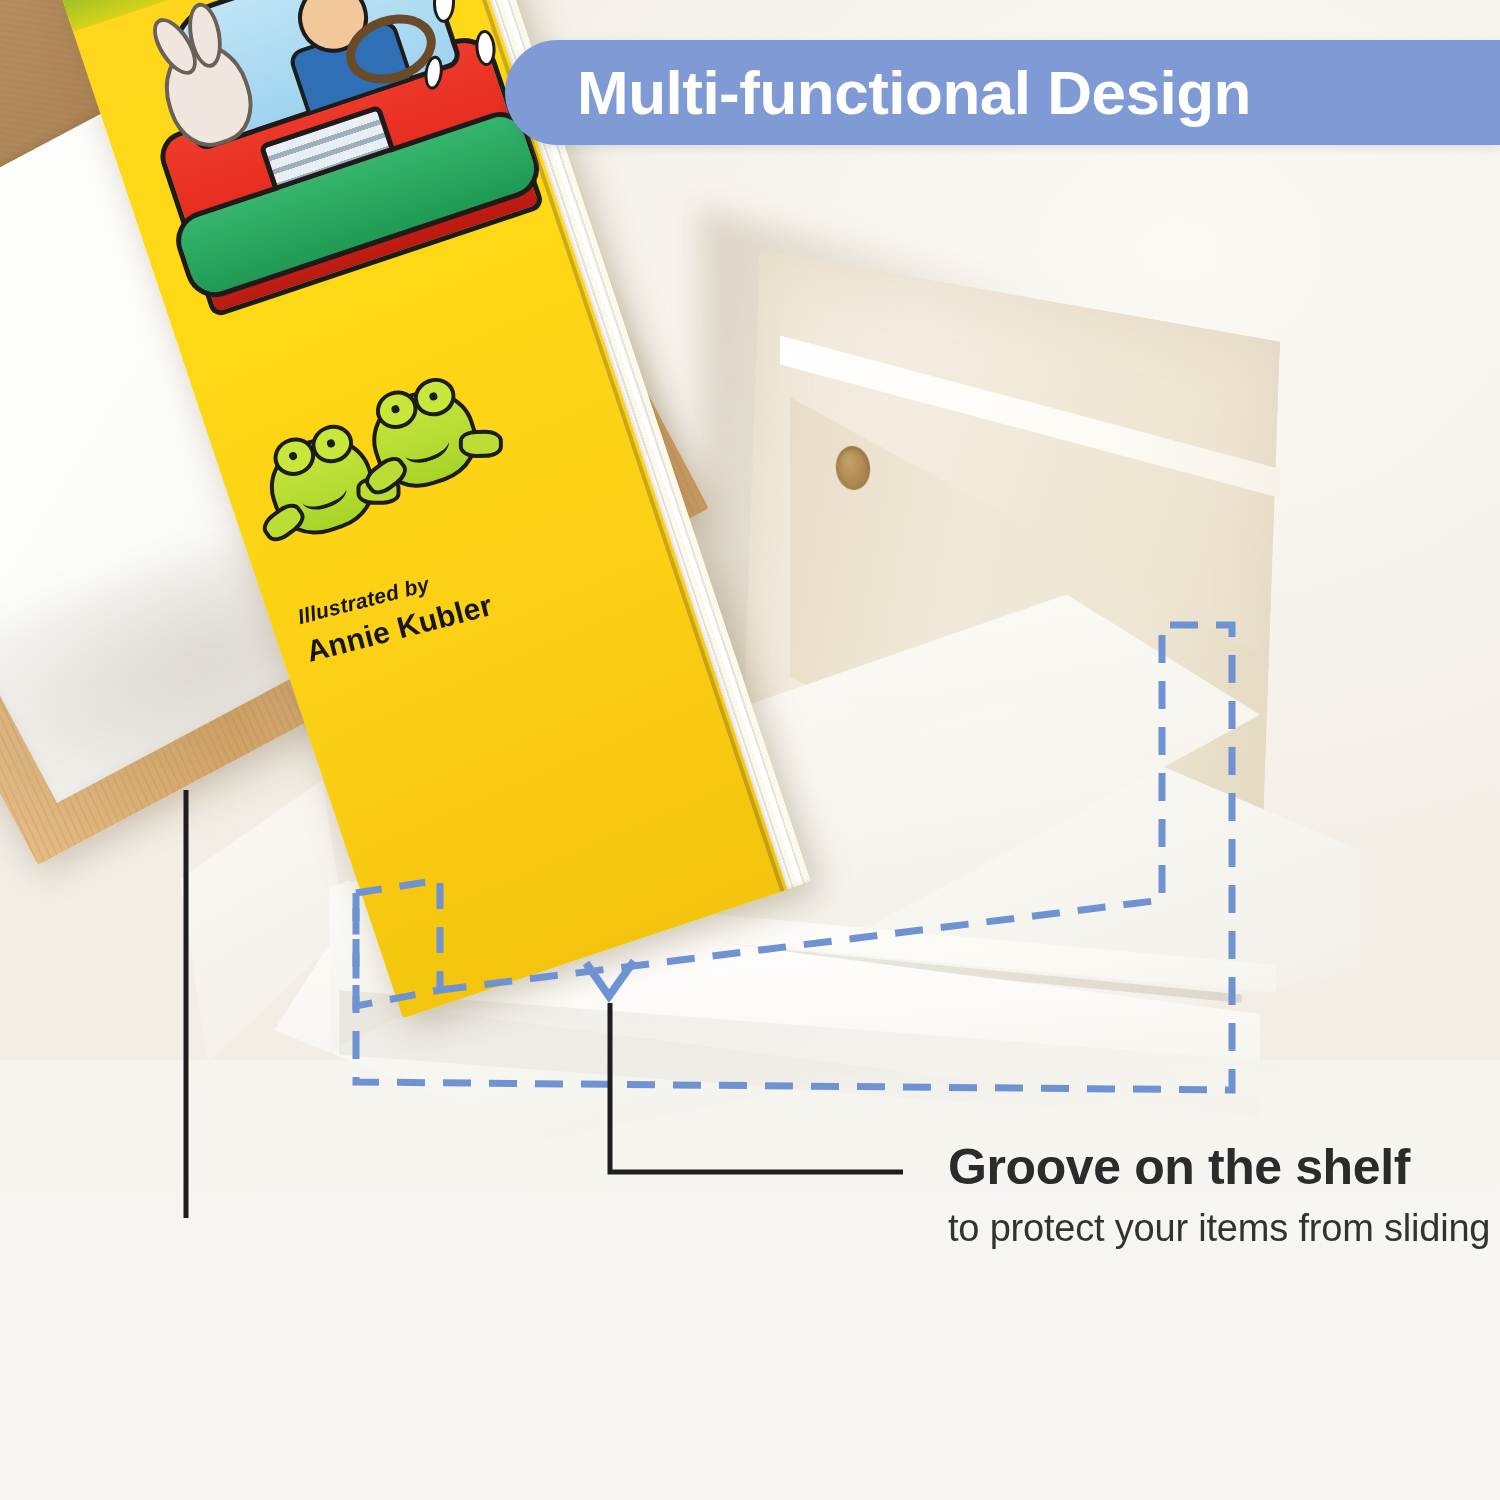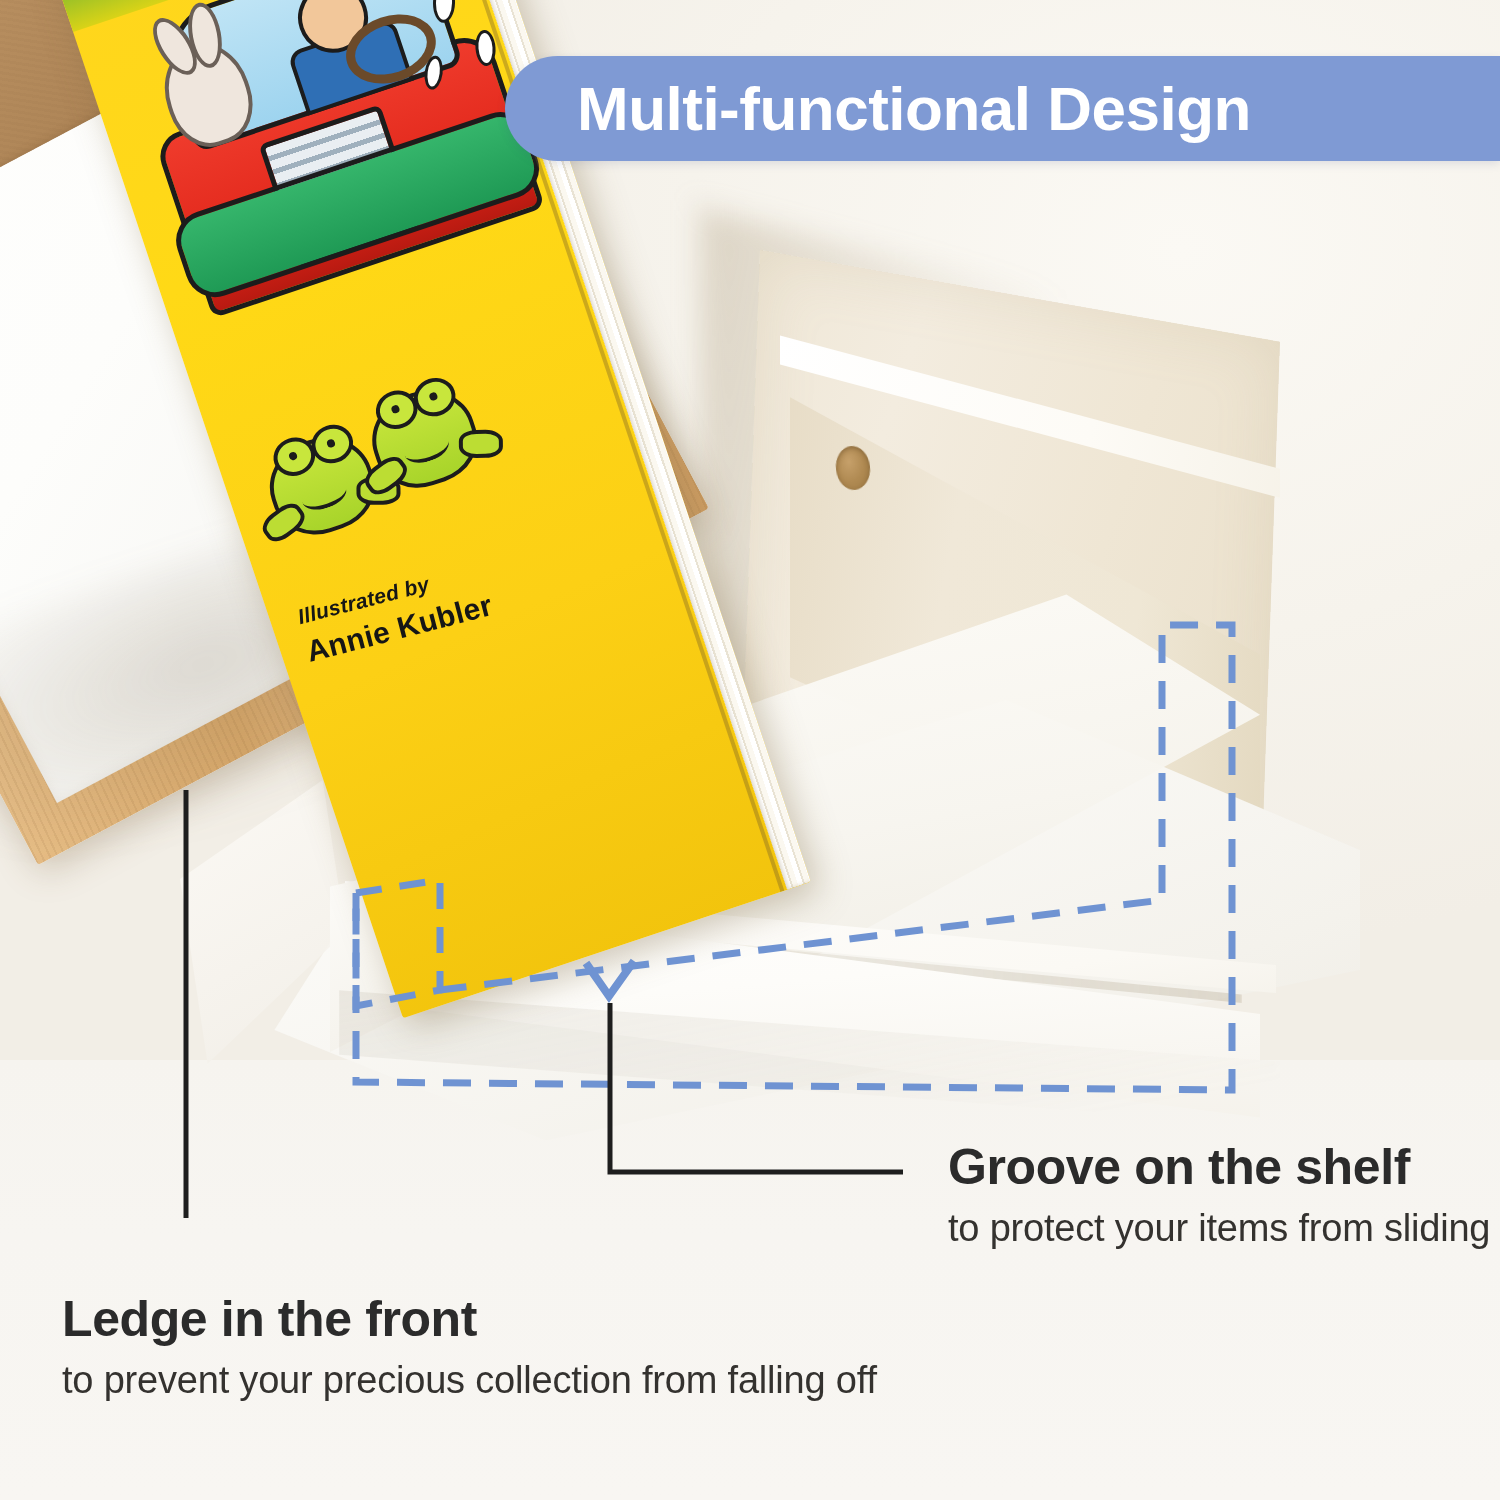--- a/index.html
+++ b/index.html
@@ -251,21 +251,21 @@
   .book-spine-line{
     position:absolute;right:28px;top:0;width:4px;height:100%;
     background:rgba(110,85,40,.35);
   }
 
   
   .annot{position:absolute;left:0;top:0;width:1500px;height:1500px;pointer-events:none;}
 
   
   .banner{
-    position:absolute;left:505px;top:56px;width:995px;height:105px;
+    position:absolute;left:505px;top:40px;width:995px;height:105px;
     background:#7f9ad4;
     border-radius:60px 0 0 60px;
     display:flex;align-items:center;justify-content:flex-start;
     box-shadow:0 3px 10px rgba(60,80,130,.14);
   }
   .banner-text{
     color:#ffffff;
     font-size:62px;
     font-weight:700;
     letter-spacing:-.5px;
@@ -400,18 +400,14 @@
 
   <div class="banner">
     <span class="banner-text">Multi-functional Design</span>
   </div>
 
   <div class="callout" id="groove-callout">
     <div class="title">Groove on the shelf</div>
     <div class="sub">to protect your items from sliding forward</div>
   </div>
 
-  <div class="callout" id="ledge-callout">
-    <div class="title">Ledge in the front</div>
-    <div class="sub">to prevent your precious collection from falling off</div>
-  </div>
 
 </div>
 
 </body></html>

